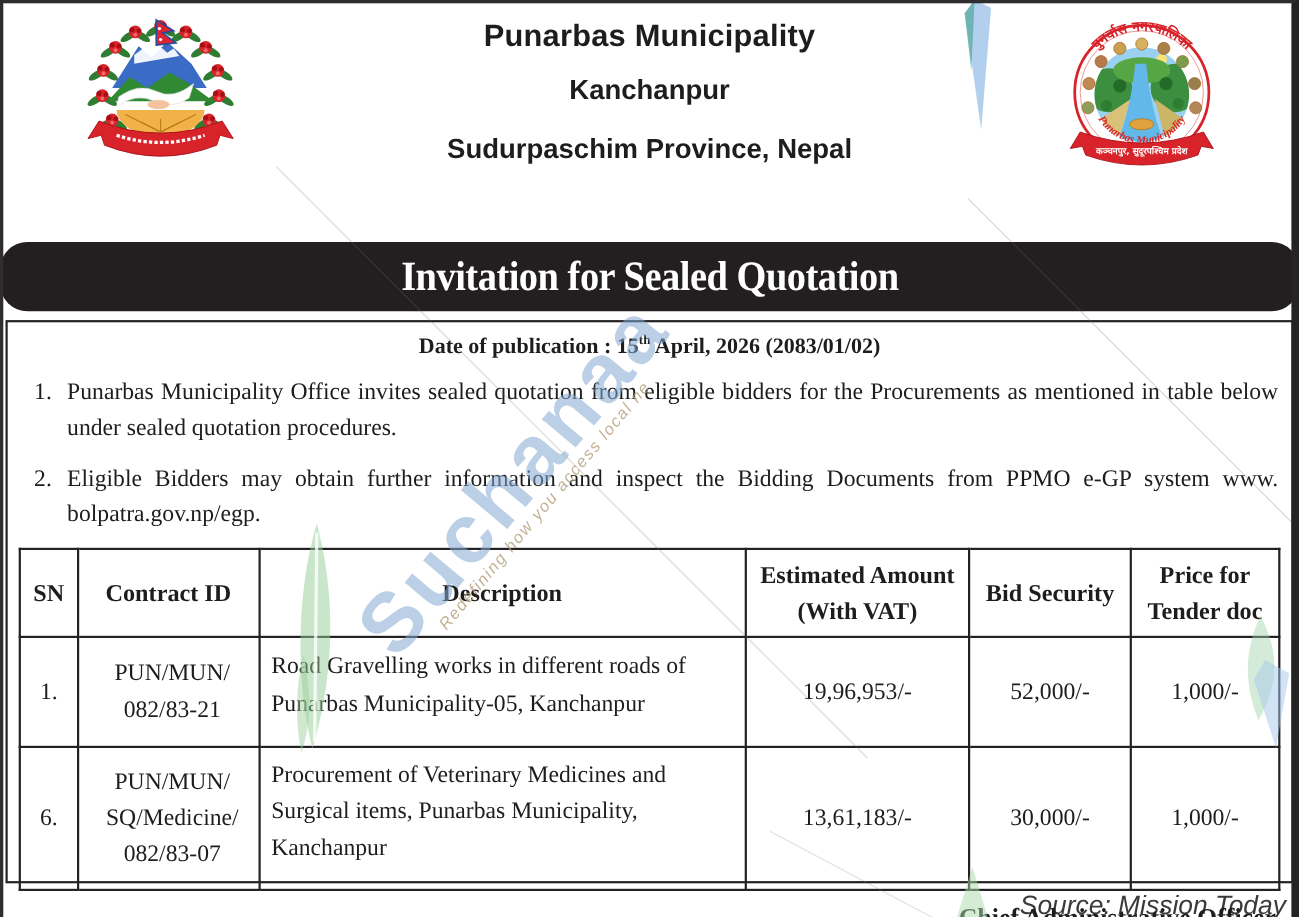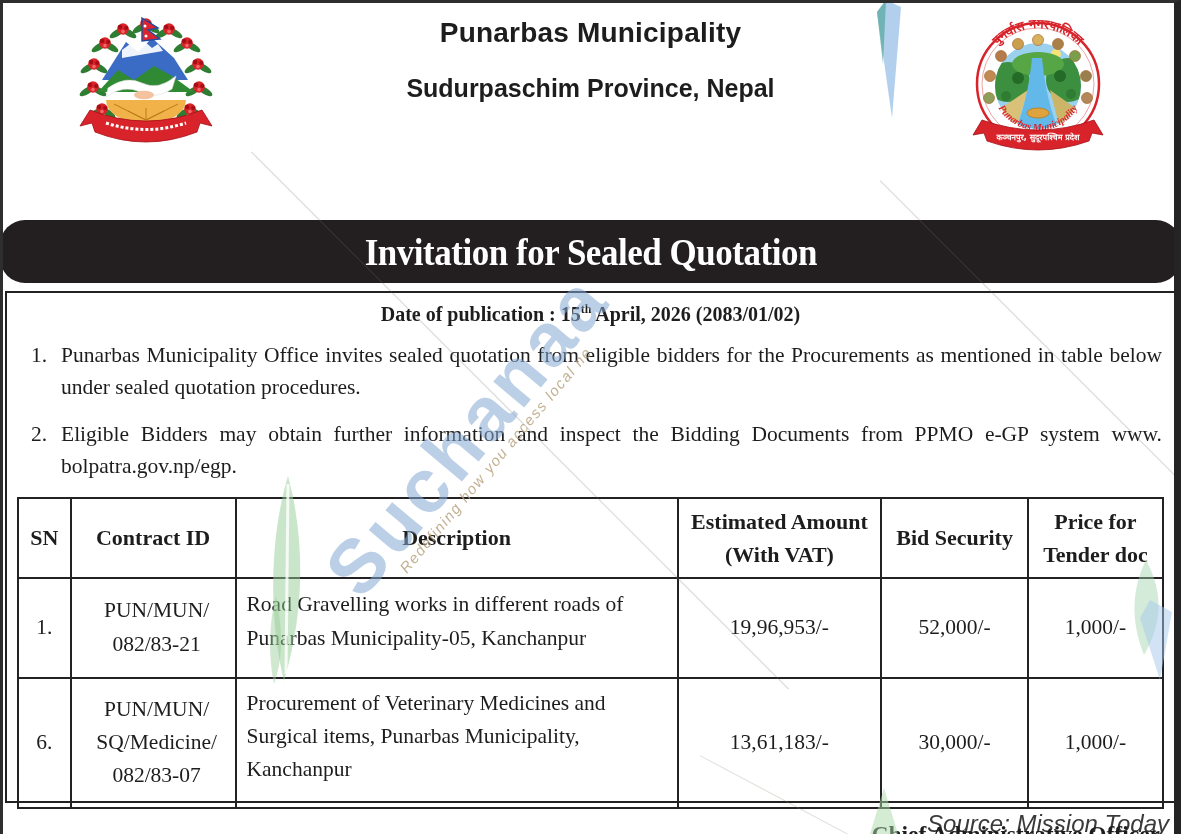--- a/index.html
+++ b/index.html
@@ -160,20 +160,21 @@
       <ellipse cx="70" cy="93" rx="11" ry="5" fill="#e0a23c" stroke="#b97c16" stroke-width="0.8"></ellipse>
       <text font-family="'Liberation Serif','DejaVu Serif',serif" font-size="10" font-weight="bold" font-style="italic" fill="#d8232a">
         <textPath href="#arc-bot" startOffset="50%" text-anchor="middle">Punarbas Municipality</textPath>
       </text>
 
       <path d="M14,100 l-9,15 11,-2 3,8 q51,18 102,0 l3,-8 11,2 -9,-15 q-56,20 -112,0 z" fill="#d8232a" stroke="#a50f16" stroke-width="0.8"></path>
       <text x="70" y="120" font-family="'DejaVu Sans','Liberation Sans',sans-serif" font-size="8" fill="#ffffff" text-anchor="middle">कञ्चनपुर, सुदूरपश्चिम प्रदेश</text>
     </svg>
 
     <div class="h-mun">Punarbas Municipality</div>
+    <div class="h-district">Kanchanpur</div>
     <div class="h-province">Sudurpaschim Province, Nepal</div>
   </header>
 
   <div class="banner">
     <span class="banner-text">Invitation for Sealed Quotation</span>
   </div>
 
   <div class="docbox">
     <div class="date-line">
       <span>Date of publication : 15</span><sup>th</sup><span> April, 2026 (2083/01/02)</span>

